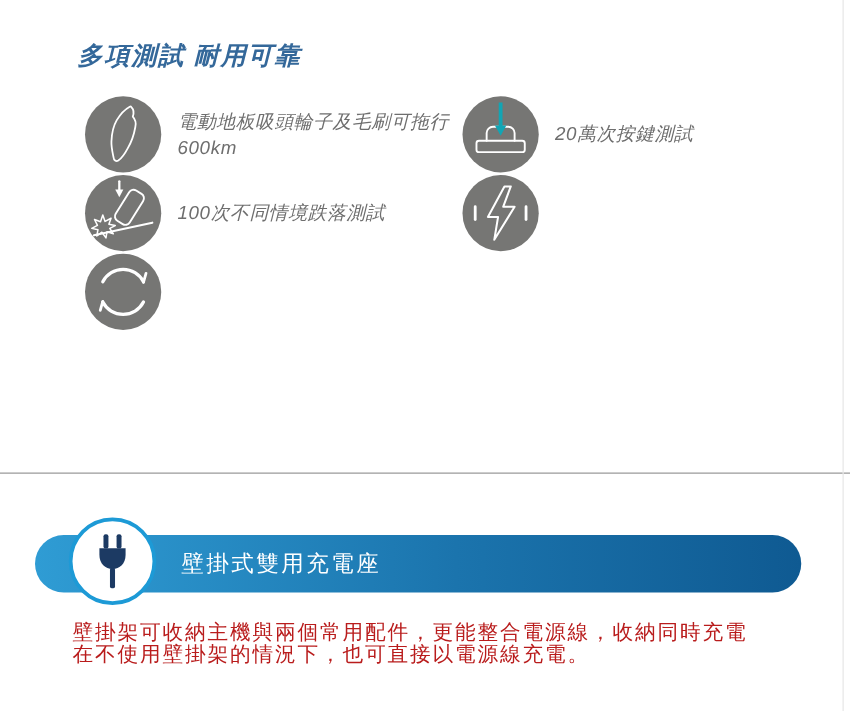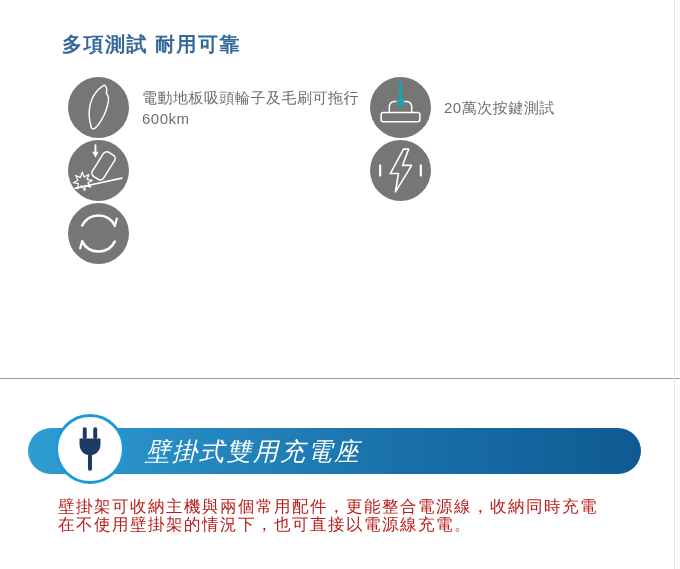--- a/index.html
+++ b/index.html
@@ -7,21 +7,21 @@
   body { font-family:"Liberation Sans","DejaVu Sans",sans-serif; }
   .page {
     position:relative; width:680px; height:569px; background:#ffffff;
     overflow:hidden; margin:0 auto;
   }
   .page-right-edge{
     position:absolute; left:674px; top:0; width:1px; height:569px;
     background:#e7e7e7;
   }
   
-  .top-section { position:absolute; left:0; top:0; width:648px; height:378px; }
+  .top-section { position:absolute; left:0; top:0; width:648px; height:378px;font-style:italic; }
   .section-title{
     position:absolute; left:62px; top:31px;
     font-size:20px; font-weight:600; letter-spacing:1.5px; color:#34689a;
   }
   .features{
     position:absolute; left:68px; top:77px;
     display:grid; grid-template-columns:302px 300px; grid-auto-rows:61px;
     row-gap:2px;
   }
   .feature{ display:flex; align-items:center; gap:13px; }
@@ -45,21 +45,21 @@
   }
   
   .bottom-section{ position:absolute; left:0; top:379px; width:680px; height:190px; }
   .charger-banner{
     position:absolute; left:28px; top:49px; width:613px; height:46px;
     border-radius:23px;
     background:linear-gradient(to right,#2f9cd4 0%, #1b74ad 55%, #0f5a92 100%);
   }
   .banner-title{
     display:block; padding-left:117px; line-height:46px;
-    font-size:25px; color:#ffffff; letter-spacing:2px; font-weight:400;font-style:italic;
+    font-size:18px; color:#ffffff; letter-spacing:2px; font-weight:400;
   }
   .plug-circle{
     position:absolute; left:55px; top:35px; width:70px; height:70px;
     border-radius:50%; background:#ffffff; border:3.5px solid #1d9ad6;
     display:flex; align-items:center; justify-content:center; z-index:2;
   }
   .charger-description{
     position:absolute; left:58px; top:118px;
     font-size:16.5px; line-height:18px; letter-spacing:1.5px; color:#b91c1c;
     width:590px;
@@ -110,20 +110,21 @@
             <g transform="rotate(32 34 26)">
               <rect class="ico-stroke" stroke-width="1.5" x="28" y="11" width="13" height="28" rx="4"></rect>
             </g>
             <line class="ico-stroke" stroke-width="1.8" x1="27" y1="5" x2="27" y2="13"></line>
             <path d="M23.8,11.5 L27,17.5 L30.2,11.5 Z" fill="#ffffff"></path>
             <path class="ico-stroke" stroke-width="1.2" d="M14,31.5 L15.8,36.5 L20.5,34 L18.8,38.8 L23.8,39.8 L19.5,42
                  L22.3,46.3 L17.3,44.6 L16.5,49.5 L13.3,45 L9.3,48 L10.2,43
                  L5.3,42 L9.8,39.6 L7.5,35 L12.2,36.8 Z"></path>
           </svg>
         </span>
+        <p class="feature-text pre">100次不同情境跌落測試</p>
       </div>
 
       <div class="feature">
         <span class="icon-circle">
           <svg width="61" height="61" viewBox="0 0 60 60">
             <path class="ico-stroke" stroke-width="1.6" d="M33,9 L20,33 L28,33 L25,51 L41,25 L32,25 L38,9 Z"></path>
             <line class="ico-stroke" stroke-width="2.2" x1="10" y1="25" x2="10" y2="35"></line>
             <line class="ico-stroke" stroke-width="2.2" x1="50" y1="25" x2="50" y2="35"></line>
           </svg>
         </span>

